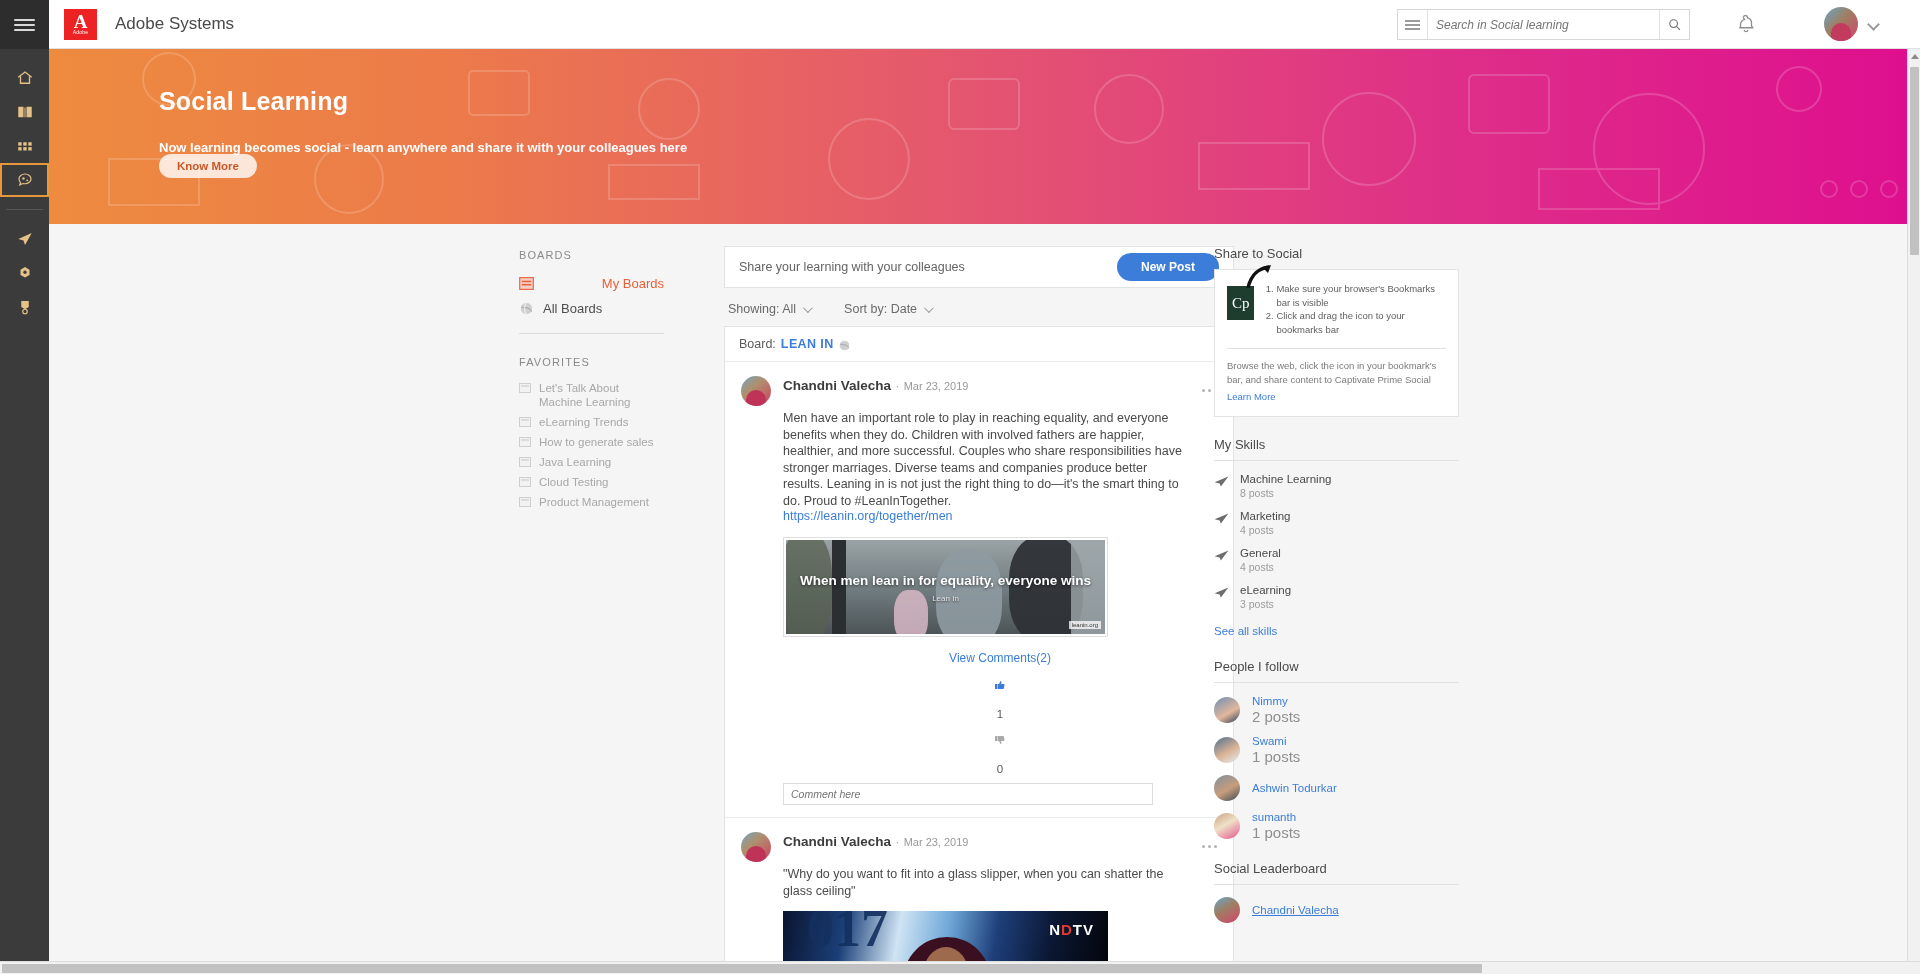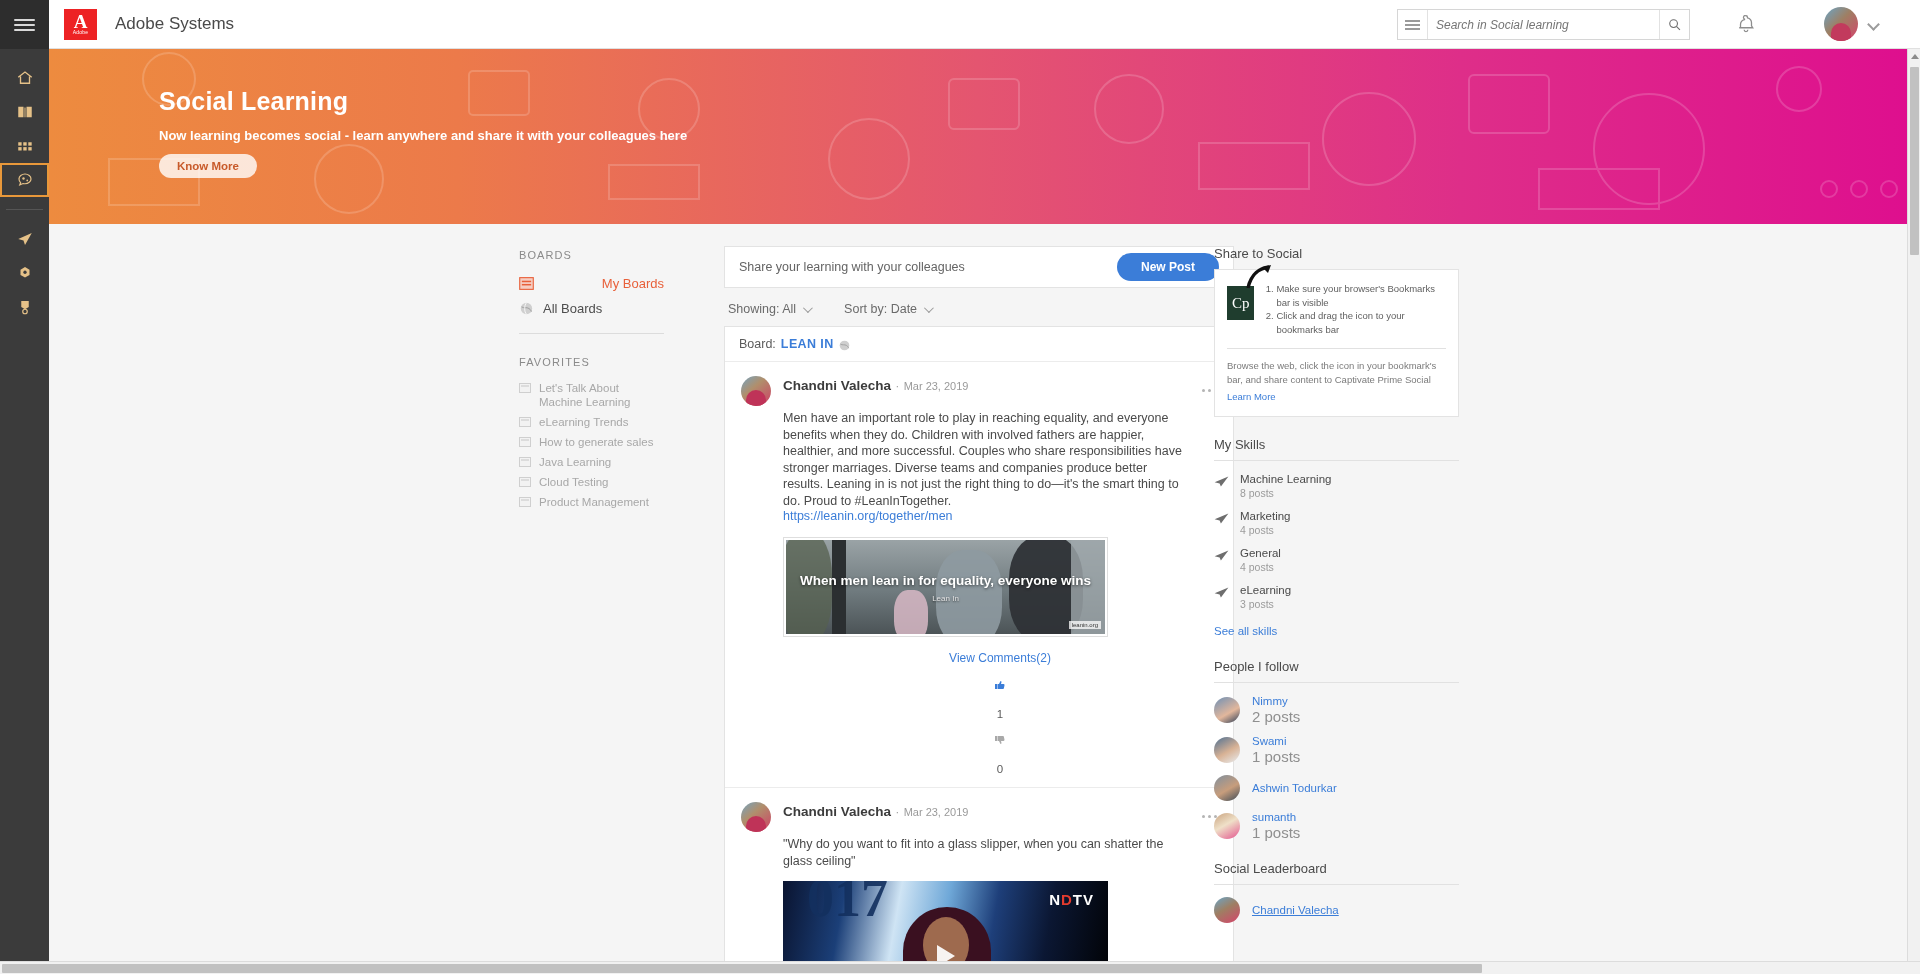--- a/index.html
+++ b/index.html
@@ -41,21 +41,21 @@
   .rail-sep { width:37px; height:1px; background:#555; margin:12px auto; }
   .rail-item.active { outline:2px solid #e8983a; outline-offset:-2px; background:#3b3b3b; height:34px;}
   .rail svg { width:18px; height:18px; }
 
   
   .banner { position:absolute; left:49px; top:49px; width:1858px; height:175px;
     background:linear-gradient(90deg,#ed8b3f 0%, #ec7a4a 22%, #e45570 50%, #de2e89 76%, #de0f8e 100%);
     overflow:hidden; }
   .banner-pattern { position:absolute; inset:0; opacity:.17; }
   .banner h1 { position:absolute; left:110px; top:38px; color:#fff; font-size:25px; font-weight:bold; letter-spacing:.2px; }
-  .banner p { position:absolute; left:110px; top:79px; color:#fff; font-size:13px; font-weight:bold; }
+  .banner p { position:absolute; left:110px; top:91px; color:#fff; font-size:13px; font-weight:bold; }
   .know-more { position:absolute; left:110px; top:105px; background:rgba(255,255,255,.80); color:#c85a2a;
     border:0; border-radius:14px; padding:6px 18px; font-size:11.5px; font-weight:bold; cursor:pointer;
     font-family:"Liberation Sans",sans-serif; }
 
   
   .content { position:absolute; left:49px; top:224px; width:1858px; height:750px; background:#f5f5f5; }
 
   .col-left { position:absolute; left:470px; top:25px; width:145px; }
   .col-mid  { position:absolute; left:675px; top:22px; width:510px; }
   .col-right{ position:absolute; left:1165px; top:22px; width:245px; }
@@ -412,20 +412,21 @@
           <span class="cnt">1</span>
           <span class="thumbdn">
             <svg viewBox="0 0 24 24">
                 <path d="M7 14h3l3 6a2 2 0 002-2l-1-4h5a2 2 0 002-2.3l-1.2-6A2 2 0 0018 4H7z" fill="#a9a9a9"></path>
                 <rect x="2" y="4" width="4" height="10" fill="#a9a9a9"></rect>
               </svg>
           </span>
           <span class="cnt">0</span>
         </div>
 
+        <input class="cinput" value="" placeholder="Comment here" style="">
       </div>
 
       <div class="post">
         <div class="post-head">
           <div class="pav"></div>
           <div>
             <span class="pname">Chandni Valecha</span>
             <span class="pdate">·</span>
             <span class="pdate">Mar 23, 2019</span>
           </div>

